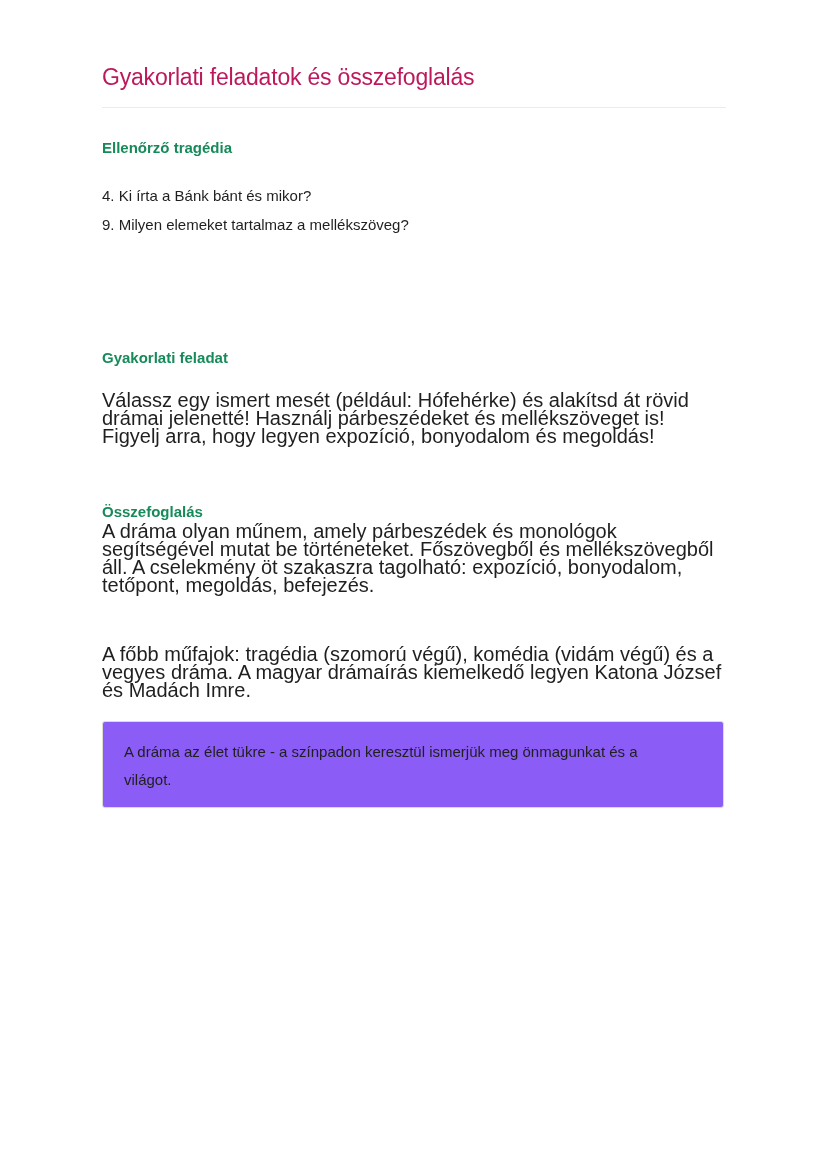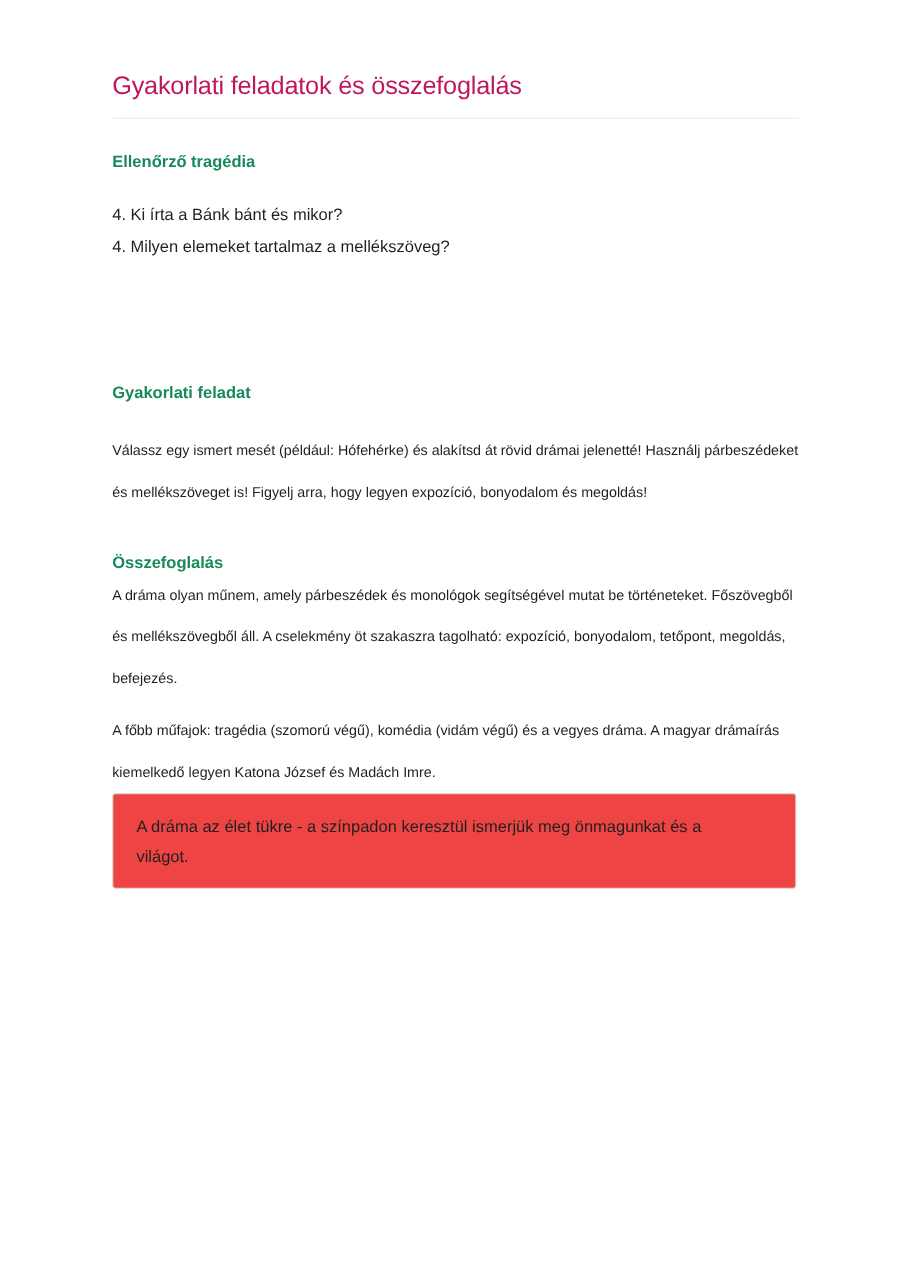--- a/index.html
+++ b/index.html
@@ -5,36 +5,36 @@
   html, body { margin: 0; padding: 0; background: #ffffff; }
   body { width: 828px; height: 1171px; position: relative; overflow: hidden;
          font-family: "Liberation Sans", "DejaVu Sans", sans-serif; color: #1f1f1f; }
   .page { position: absolute; left: 102px; top: 0; width: 624px; }
   .title { position: absolute; top: 64px; left: 0; margin: 0; font-size: 23px; font-weight: normal;
            color: #be185d; letter-spacing: -0.2px; white-space: nowrap; }
   .rule { position: absolute; top: 107px; left: 0; width: 624px; height: 1px; background: #ececec; }
   h2 { position: absolute; left: 0; margin: 0; font-size: 15px; font-weight: bold; color: #178a5a; white-space: nowrap; }
   .q-list { position: absolute; left: 0; top: 182px; margin: 0; padding: 0; list-style: none; }
   .q-list li { font-size: 15px; line-height: 28.5px; white-space: nowrap; }
-  p { position: absolute; left: 0; margin: 0; width: 624px; font-size: 13px; line-height: 38px; }
+  p { position: absolute; left: 0; margin: 0; width: 624px; font-size: 20px; line-height: 18px; }
   .callout { position: absolute; left: 0; top: 721px; width: 622px; height: 87px; box-sizing: border-box;
-             background: #ef4444; border: 1px solid #dcdcd0; border-radius: 3px; }
+             background: #8b5cf6; border: 1px solid #dcdcd0; border-radius: 3px; }
   .callout p { position: absolute; left: 21px; top: 16px; width: 560px; font-size: 15px; line-height: 28px; }
 </style>
 </head>
 <body>
 
 <div class="page">
   <h1 class="title">Gyakorlati feladatok és összefoglalás</h1>
   <div class="rule"></div>
 
   <h2 style="top:139px">Ellenőrző tragédia</h2>
   <ol class="q-list">
     <li>4. Ki írta a Bánk bánt és mikor?</li>
-    <li>4. Milyen elemeket tartalmaz a mellékszöveg?</li>
+    <li>9. Milyen elemeket tartalmaz a mellékszöveg?</li>
   </ol>
 
   <h2 style="top:349px">Gyakorlati feladat</h2>
   <p style="top:391px">Válassz egy ismert mesét (például: Hófehérke) és alakítsd át rövid drámai jelenetté! Használj párbeszédeket és mellékszöveget is! Figyelj arra, hogy legyen expozíció, bonyodalom és megoldás!</p>
 
   <h2 style="top:503px">Összefoglalás</h2>
   <p style="top:522px">A dráma olyan műnem, amely párbeszédek és monológok segítségével mutat be történeteket. Főszövegből és mellékszövegből áll. A cselekmény öt szakaszra tagolható: expozíció, bonyodalom, tetőpont, megoldás, befejezés.</p>
   <p style="top:645px">A főbb műfajok: tragédia (szomorú végű), komédia (vidám végű) és a vegyes dráma. A magyar drámaírás kiemelkedő legyen Katona József és Madách Imre.</p>
 
   <div class="callout">

